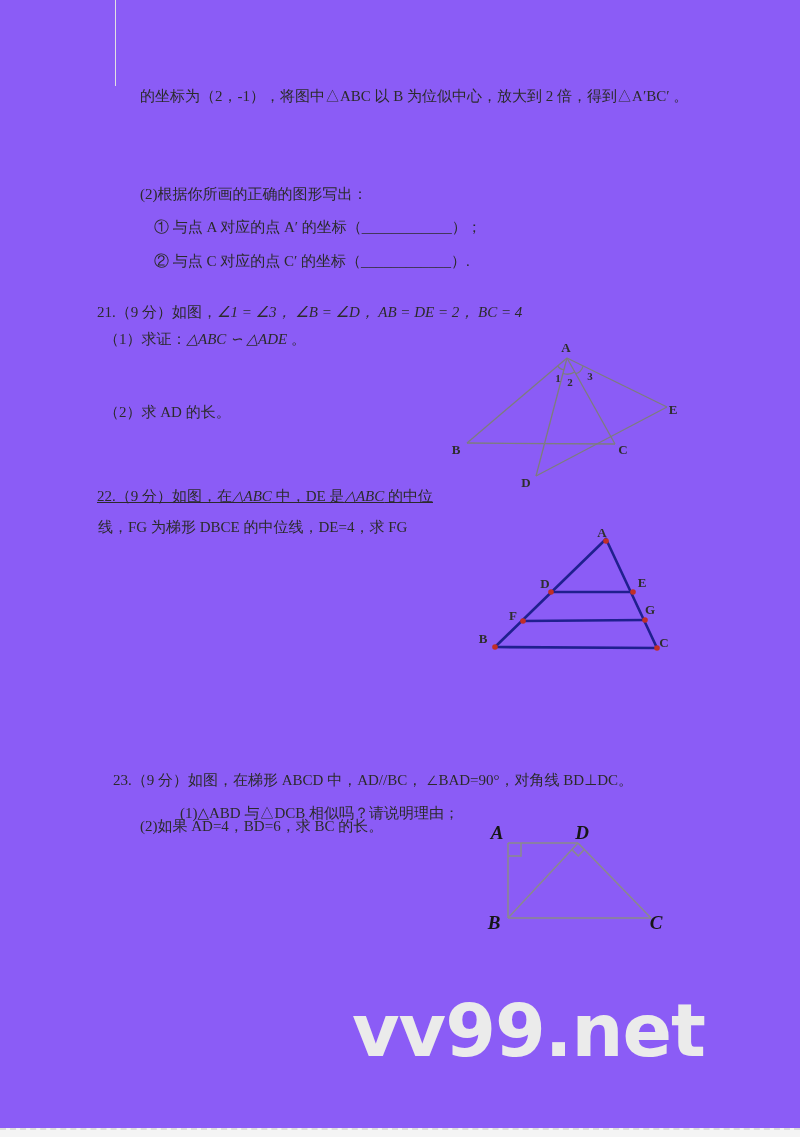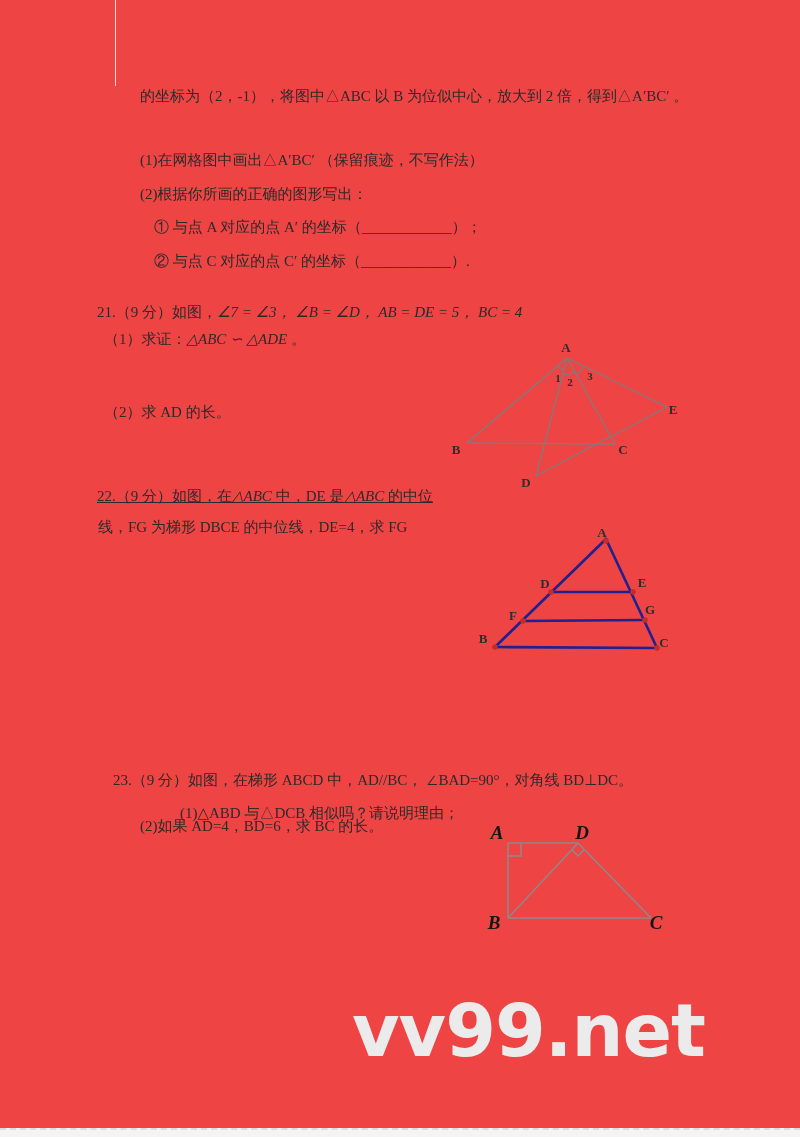--- a/index.html
+++ b/index.html
@@ -1,18 +1,18 @@
 <!DOCTYPE html>
 <html><head>
 <meta charset="utf-8">
 <style>
   html,body { margin:0; padding:0; }
   .page {
     position:relative; width:800px; height:1137px;
-    background:#ef4444; overflow:hidden;
+    background:#8b5cf6; overflow:hidden;
     font-family:"Liberation Serif", serif;
   }
   .t {
     position:absolute; white-space:nowrap;
     font-size:15px; color:#2b2b2b; line-height:20px;
     font-family:"Liberation Serif", serif;
   }
   .math { font-style:italic; }
   .edge-line { position:absolute; left:115px; top:0; width:1px; height:86px; background:#e2e2e2; }
   .bottom-band {
@@ -34,27 +34,26 @@
   .rdot   { fill:#c22e26; }
 </style>
 </head>
 <body>
 
 <div class="page">
 
   <div class="edge-line"></div>
 
   <div class="t" style="left:140px; top:86px;">的坐标为（2，-1），将图中△ABC 以 B 为位似中心，放大到 2 倍，得到△A′BC′ 。</div>
-  <div class="t" style="left:140px; top:150px;">(1)在网格图中画出△A′BC′ （保留痕迹，不写作法）</div>
   <div class="t" style="left:140px; top:184px;">(2)根据你所画的正确的图形写出：</div>
   <div class="t" style="left:154px; top:251px;">② 与点 C 对应的点 C′ 的坐标（____________）.</div>
   <div class="t" style="left:154px; top:217px;">① 与点 A 对应的点 A′ 的坐标（____________）；</div>
 
   <div class="t" style="left:97px; top:302px;">
-    <span>21.（9 分）如图，</span><span class="math">∠7 = ∠3， ∠B = ∠D， AB = DE = 5， BC = 4</span>
+    <span>21.（9 分）如图，</span><span class="math">∠1 = ∠3， ∠B = ∠D， AB = DE = 2， BC = 4</span>
   </div>
   <div class="t" style="left:104px; top:329px;">
     <span>（1）求证：</span><span class="math">△ABC ∽ △ADE</span><span> 。</span>
   </div>
   <div class="t" style="left:104px; top:356px;margin-top:46px;">（2）求 AD 的长。</div>
 
   <svg style="left:440px; top:336px;" width="275" height="155" viewBox="0 0 275 155">
     <line class="gline" x1="127" y1="22" x2="27" y2="107"></line>
     <line class="gline" x1="27" y1="107" x2="175" y2="108"></line>
     <line class="gline" x1="127" y1="22" x2="175" y2="108"></line>

